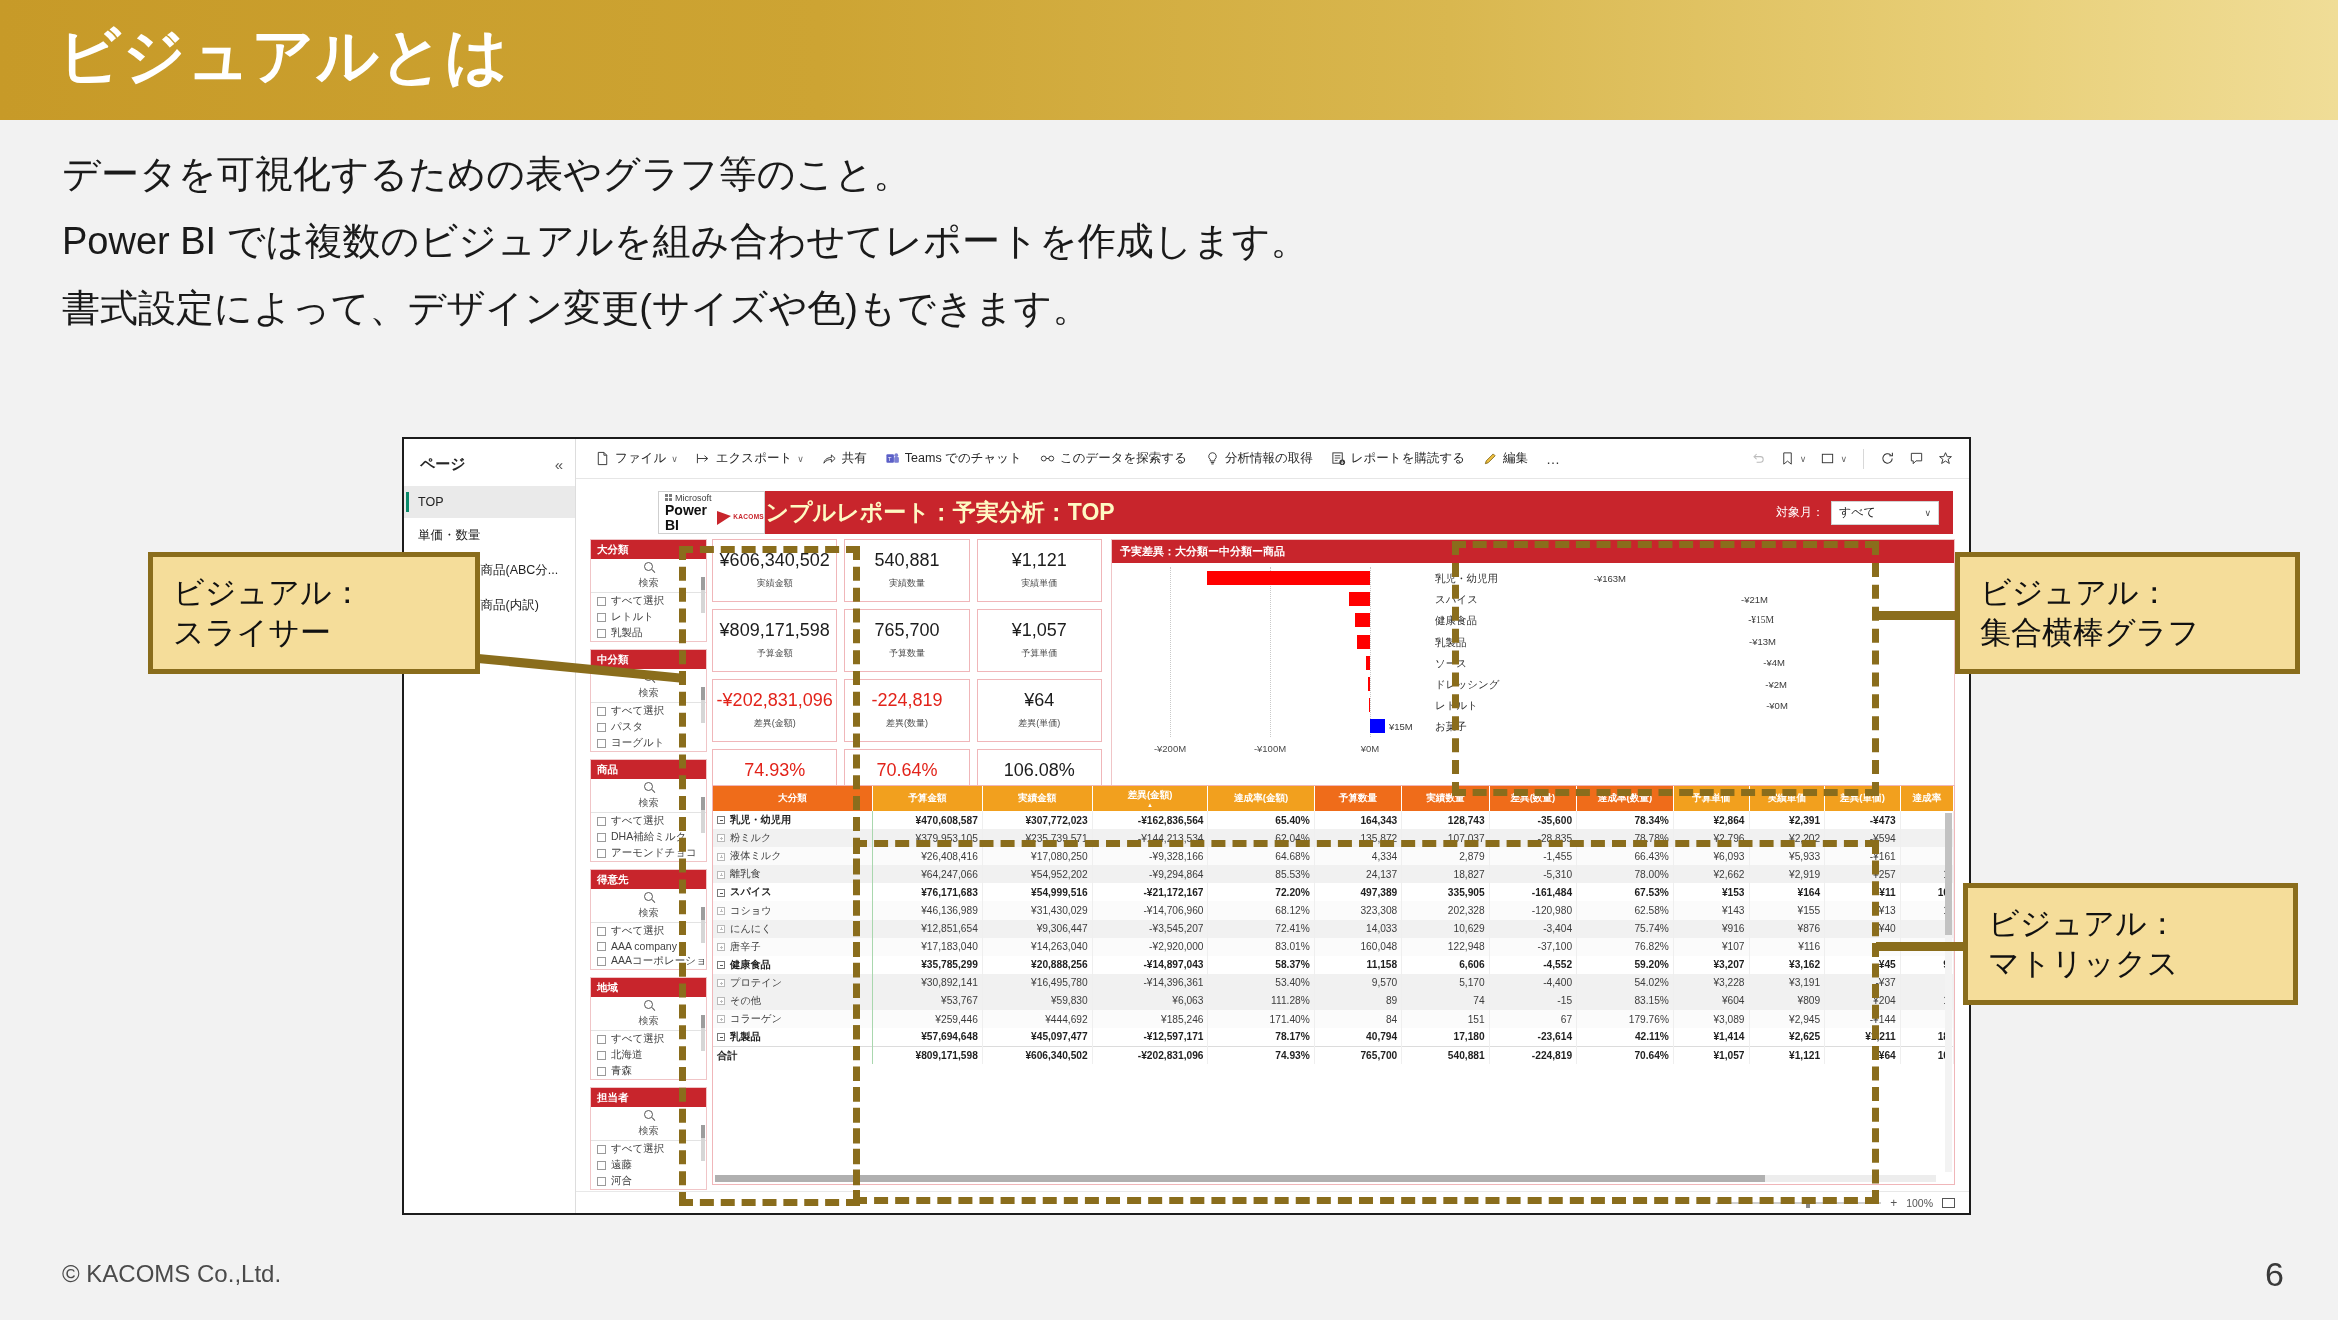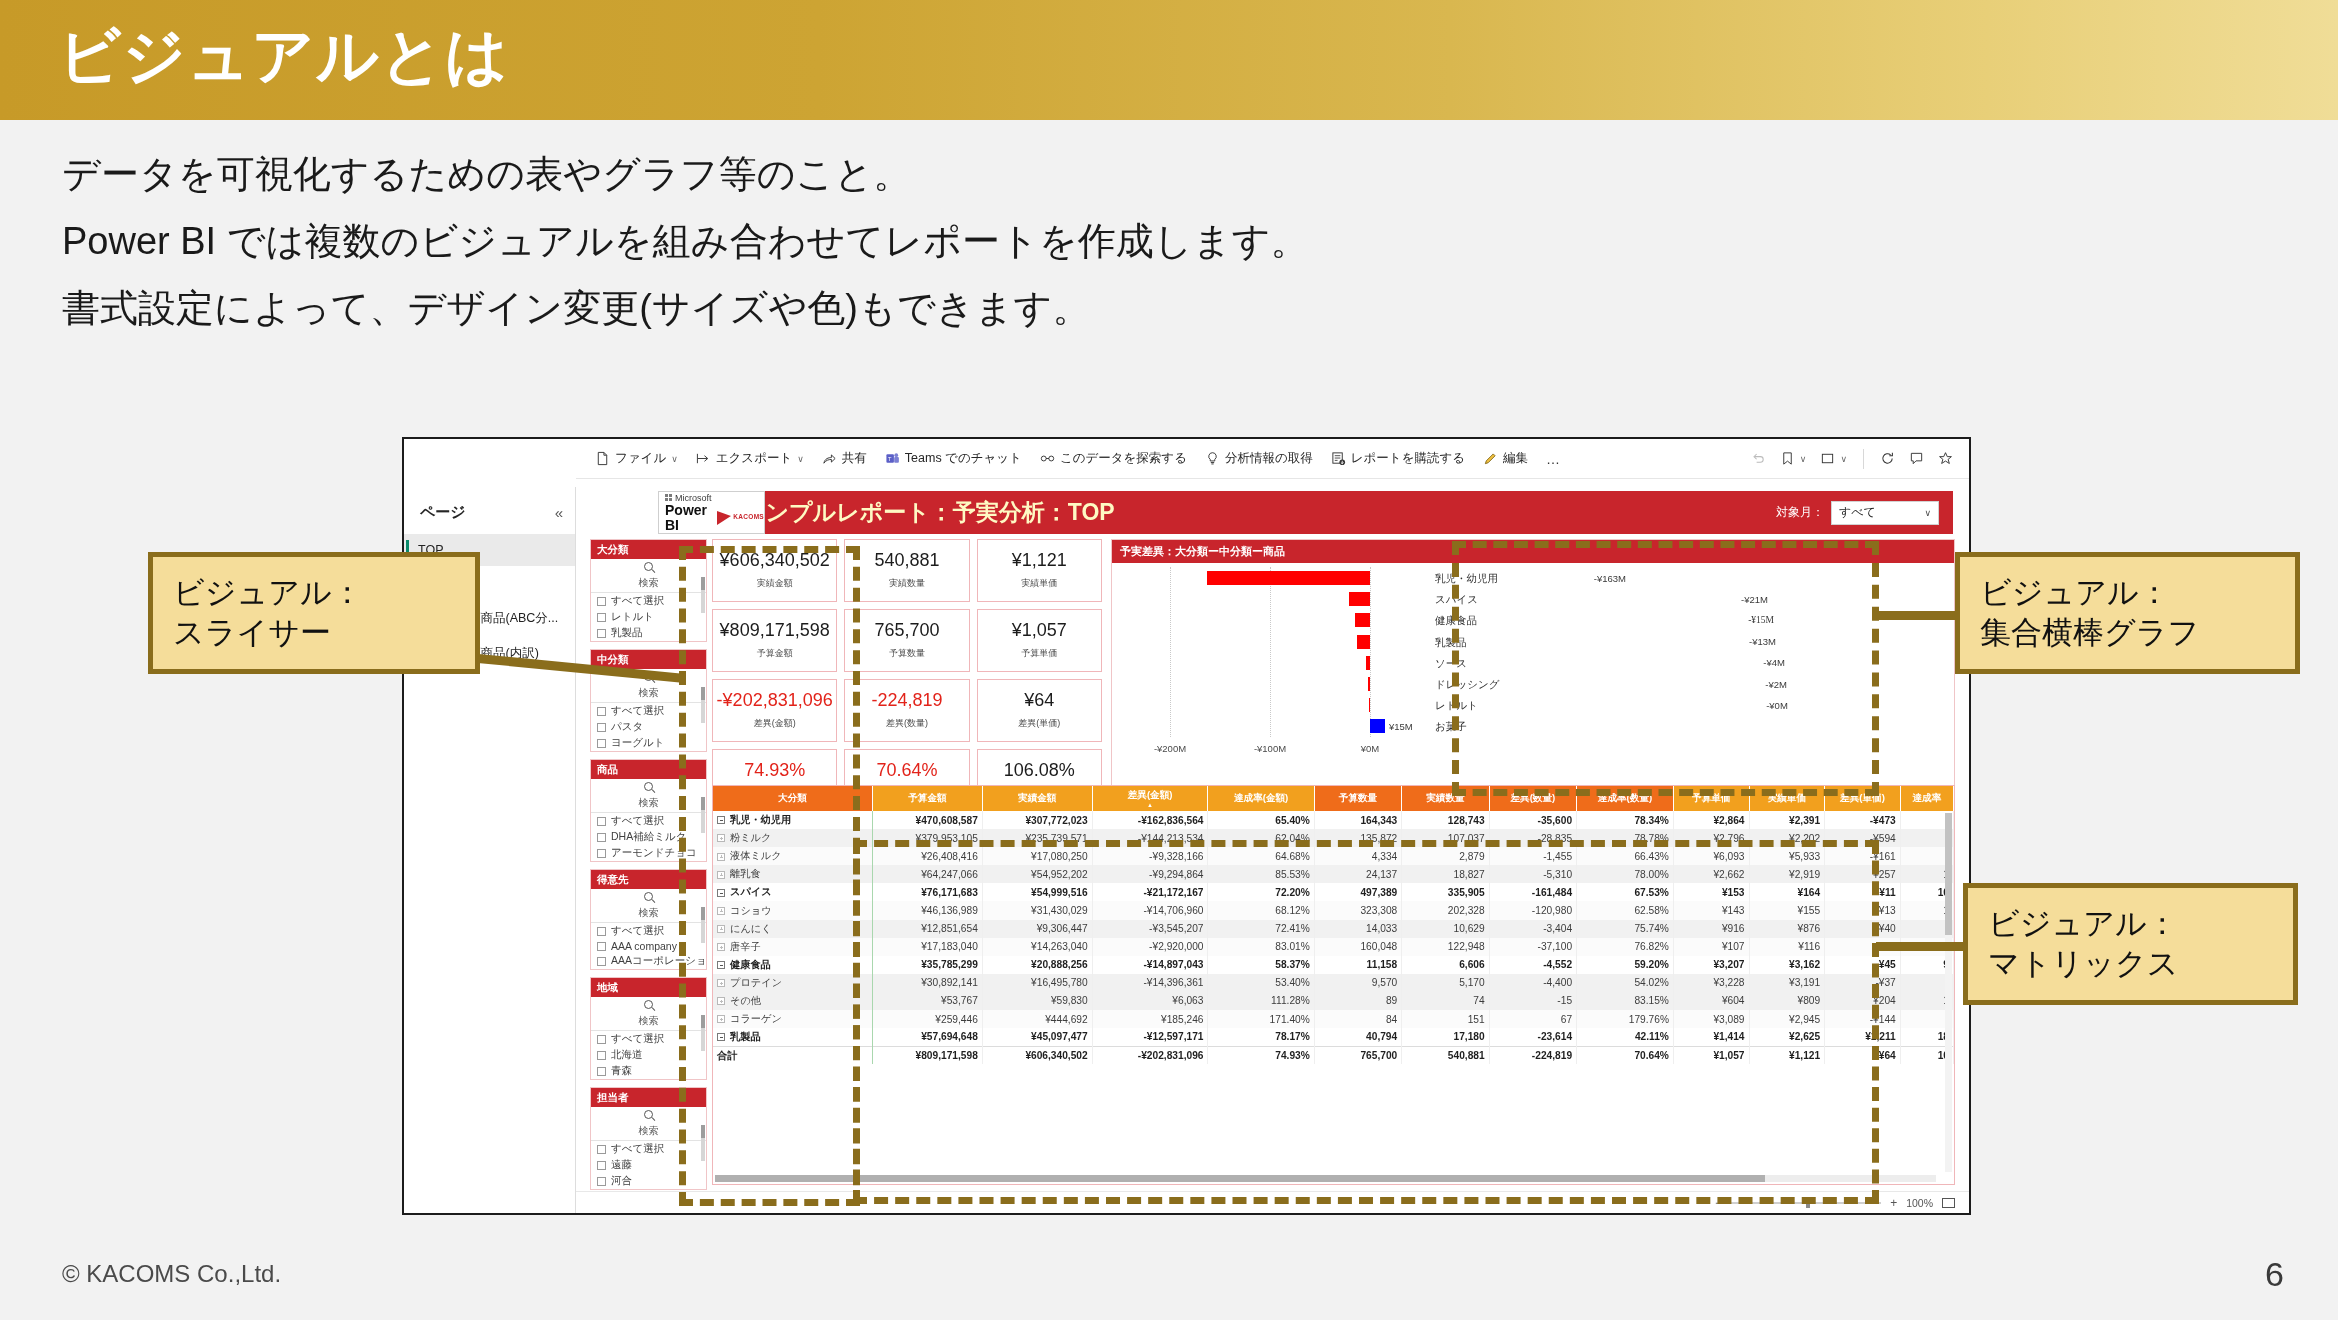--- a/index.html
+++ b/index.html
@@ -58,21 +58,21 @@
   
   #app-window {
     position: absolute; left: 402px; top: 437px; width: 1569px; height: 778px;
     background: #ffffff; border: 2px solid #1c1c1c;
     overflow: hidden;
   }
 
   
   .page-panel {
     position: absolute; left: 0; top: 0; width: 172px; height: 100%;
-    background: #ffffff; border-right: 1px solid #dddddd; margin-top: 48px;
+    background: #ffffff; border-right: 1px solid #dddddd;
   }
   .page-panel-head {
     display: flex; align-items: center; justify-content: space-between;
     padding: 16px 12px 12px 16px;
   }
   .page-panel-title { font-size: 15px; font-weight: 700; color: #252525; }
   .page-collapse { font-size: 15px; color: #555; cursor: pointer; }
   .page-item {
     font-size: 12.5px; color: #222; padding: 9px 10px 9px 14px;
     position: relative; white-space: nowrap; overflow: hidden; text-overflow: ellipsis;

